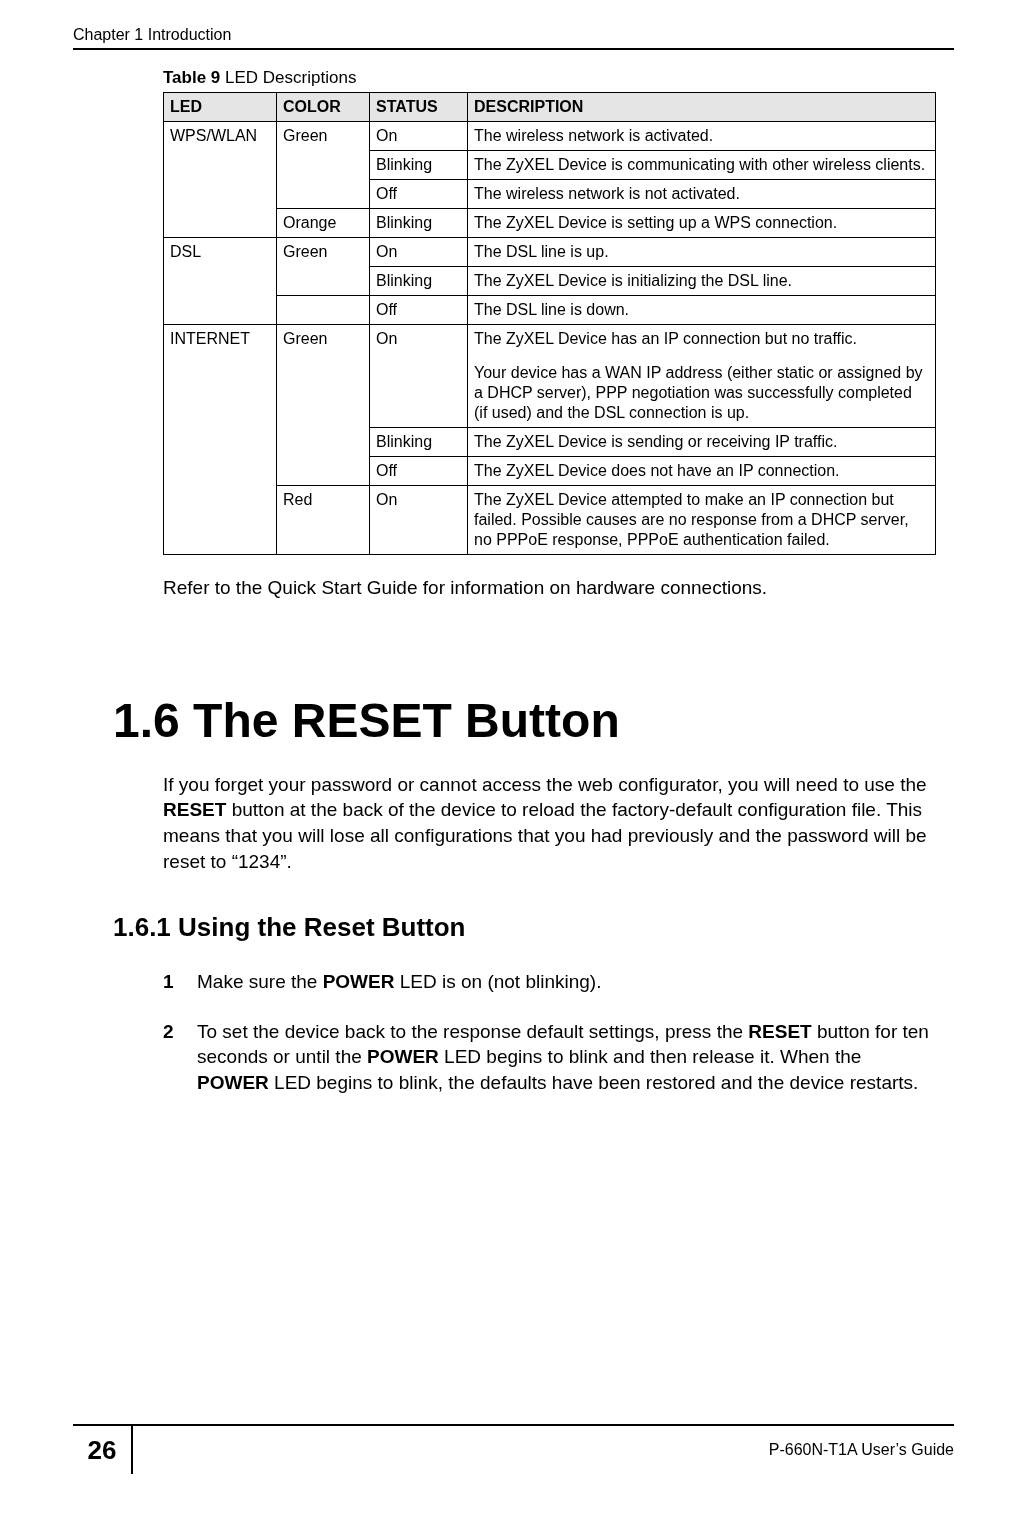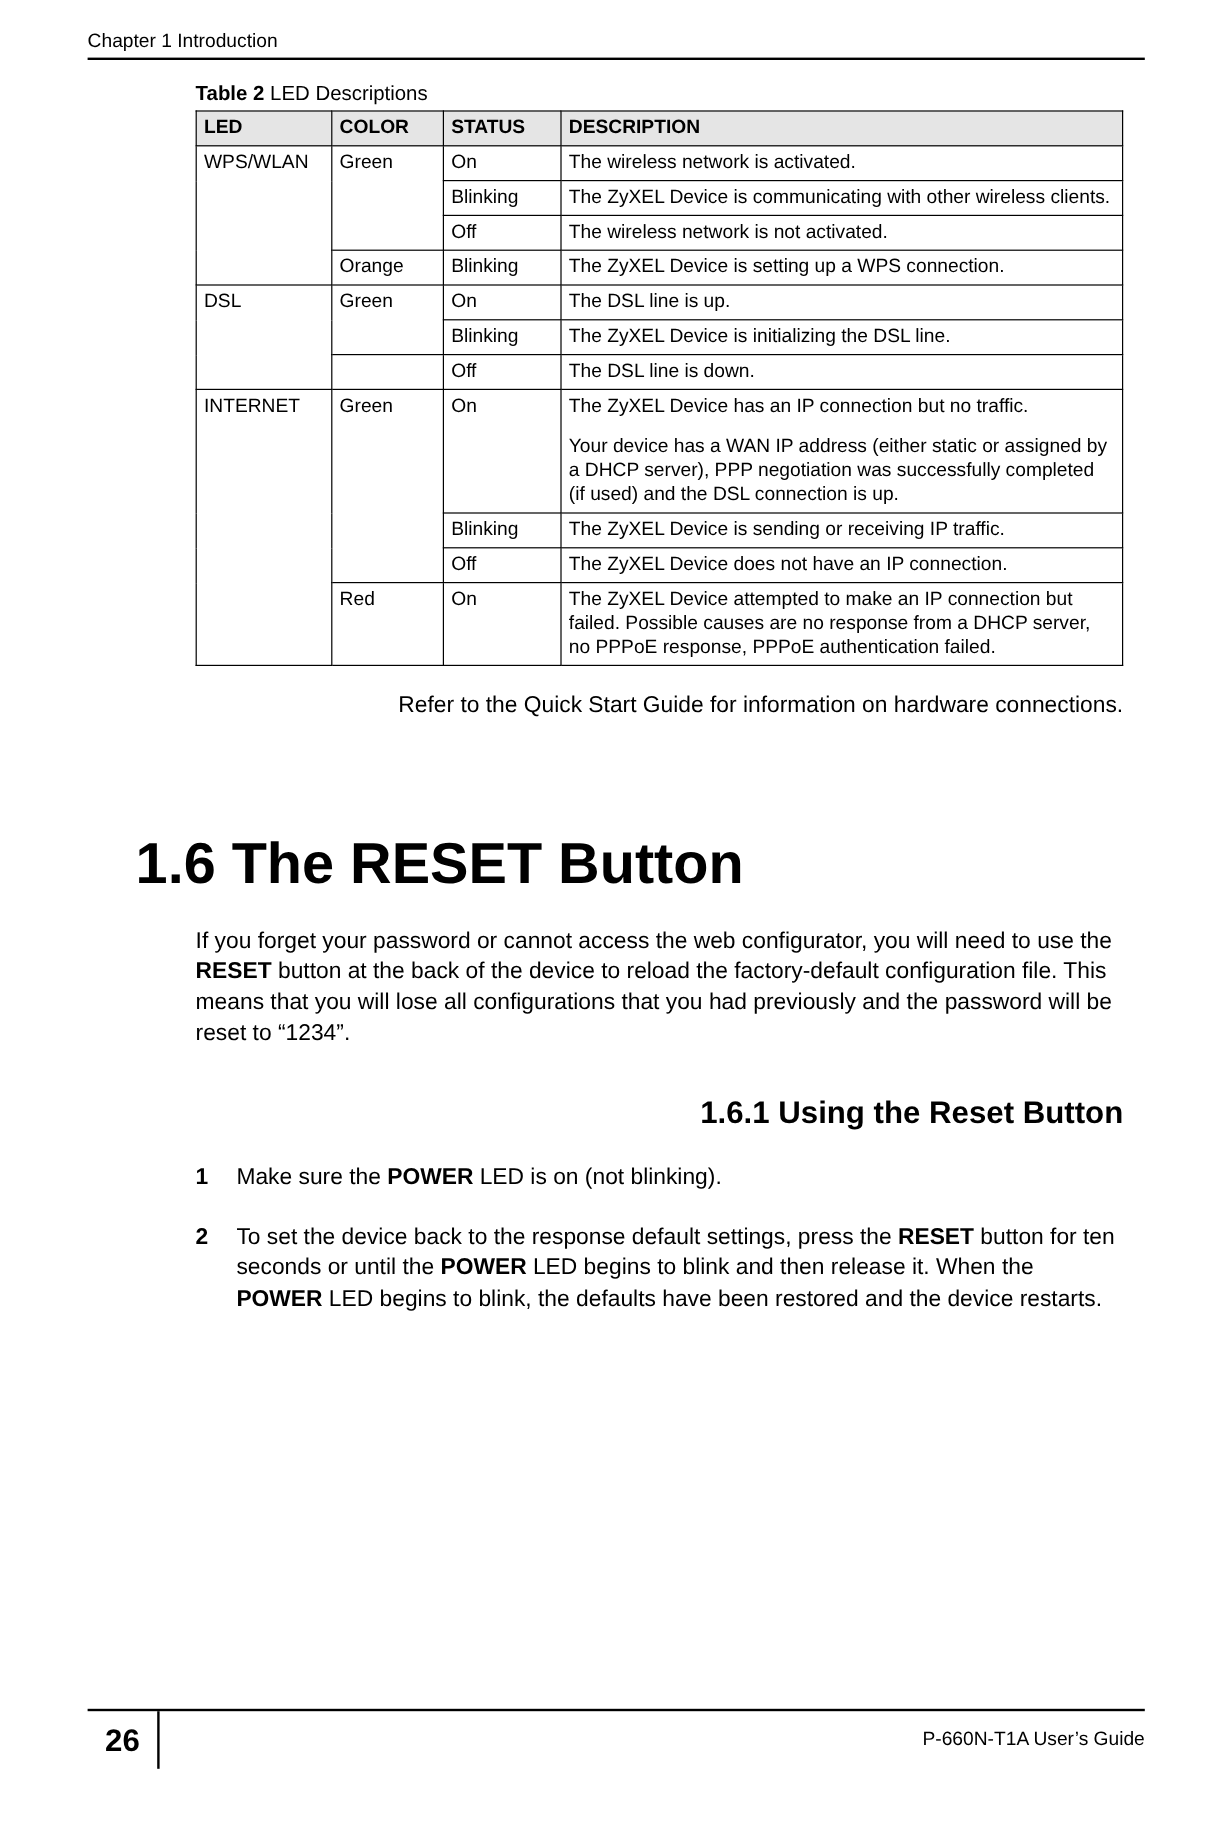--- a/index.html
+++ b/index.html
@@ -56,40 +56,38 @@
     background: #e5e5e5;
     font-weight: bold;
   }
   table.led .col-led    { width: 100px; }
   table.led .col-color  { width: 80px; }
   table.led .col-status { width: 85px; }
   .after-table {
     font-size: 19px;
     line-height: 1.35;
     margin-top: 20px;
-    text-align: right;
   }
   h2.section {
     font-family: Arial, Helvetica, sans-serif;
     font-weight: bold;
     font-size: 48px;
     margin: 92px 0 24px -50px;
   }
   p.body {
     font-size: 19px;
     line-height: 1.35;
     margin: 0 0 20px 0;
   }
   p.body .bold { font-weight: bold; }
   h3.subsection {
     font-family: Arial, Helvetica, sans-serif;
     font-weight: bold;
     font-size: 26px;
     margin: 38px 0 26px -50px;
-    text-align: right;
   }
   ol.steps {
     list-style: none;
     padding: 0;
     margin: 0;
     counter-reset: step;
   }
   ol.steps > li {
     counter-increment: step;
     font-size: 19px;
@@ -140,21 +138,21 @@
 
 <div class="page">
 
   <div class="running-head">
     <span>Chapter 1 Introduction</span>
   </div>
 
   <div class="content">
 
     <div class="table-caption">
-      <span class="bold">Table 2</span><span>   LED Descriptions</span>
+      <span class="bold">Table 9</span><span>   LED Descriptions</span>
     </div>
 
     <table class="led">
       <thead>
         <tr>
           <th class="col-led">LED</th>
           <th class="col-color">COLOR</th>
           <th class="col-status">STATUS</th>
           <th>DESCRIPTION</th>
         </tr>

